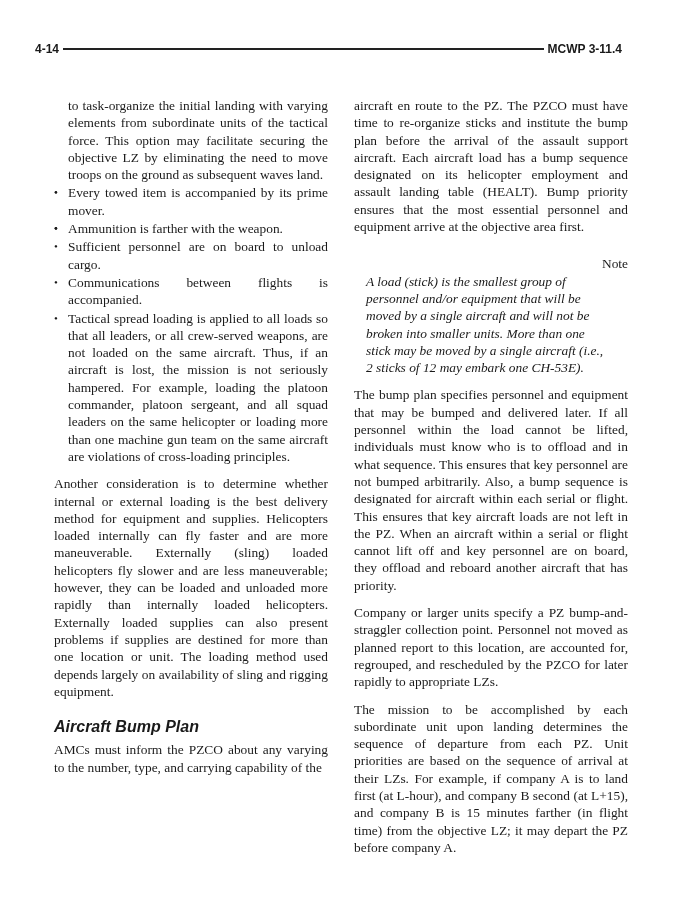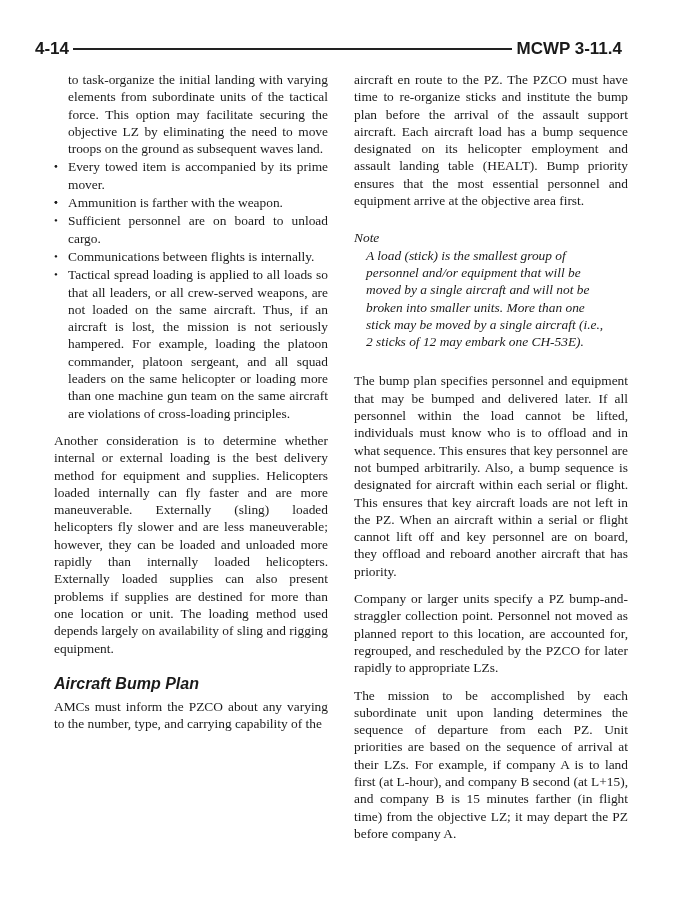--- a/index.html
+++ b/index.html
@@ -1,49 +1,49 @@
 <!DOCTYPE html>
 <html><head>
 <meta charset="utf-8">
 <style>
   html, body { margin:0; padding:0; background:#ffffff; }
   body { width:695px; height:899px; position:relative; overflow:hidden; color:#1a1a1a; }
-  .header { position:absolute; left:35px; top:42px; width:587px; height:14px; display:flex; align-items:center; font-family:"Liberation Sans", sans-serif; font-weight:bold; font-size:17px; }
+  .header { position:absolute; left:35px; top:42px; width:587px; height:14px; display:flex; align-items:center; font-family:"Liberation Sans", sans-serif; font-weight:bold; font-size:12px; }
   .header .rule { flex:1; height:1.3px; background:#222; margin:0 4px; }
-  .col { position:absolute; top:71px; width:274px; font-family:"Liberation Serif", serif; font-size:13.4px; line-height:17.3px; text-align:justify; }
+  .col { position:absolute; top:97px; width:274px; font-family:"Liberation Serif", serif; font-size:13.4px; line-height:17.3px; text-align:justify; }
   .col.left { left:54px; }
   .col.right { left:354px; }
   p { margin:0 0 10px 0; }
   .indent { padding-left:14px; }
   ul { list-style:none; margin:0; padding:0; }
   li { position:relative; padding-left:14px; margin:0 0 1px 0; }
   li .bullet { position:absolute; left:0; top:0; font-size:11px; }
   .heading { font-family:"Liberation Sans", sans-serif; font-weight:bold; font-style:italic; font-size:16px; margin:18px 0 6px 0; }
-  .note-title { text-align:left; font-style:italic; margin-top:20px; }
-  .note-body { font-style:italic; padding-left:12px; padding-right:20px; text-align:left; margin-bottom:22px; }
+  .note-title { text-align:right; margin-top:20px; }
+  .note-body { font-style:italic; padding-left:12px; padding-right:20px; text-align:left; margin-bottom:10px; }
 </style>
 </head>
 <body>
 
 <div class="header">
   <span>4-14</span>
   <span class="rule"></span>
   <span>MCWP 3-11.4</span>
 </div>
 
 <div class="col left">
   <p class="indent" style="margin-bottom:1px;">to task-organize the initial landing with varying elements from subordinate units of the tactical force. This option may facilitate securing the objective LZ by eliminating the need to move troops on the ground as subsequent waves land.</p>
   <ul>
     <li><span class="bullet">•</span></li>
     <li><span class="bullet">•</span><span>Every towed item is accompanied by its prime mover.</span></li>
     <li><span class="bullet">•</span></li>
     <li><span class="bullet">•</span></li>
     <li><span class="bullet">•</span><span>Ammunition is farther with the weapon.</span></li>
     <li><span class="bullet">•</span><span>Sufficient personnel are on board to unload cargo.</span></li>
-    <li><span class="bullet">•</span><span>Communications between flights is internally.</span></li>
+    <li><span class="bullet">•</span><span>Communications between flights is accompanied.</span></li>
     <li><span class="bullet">•</span><span>Tactical spread loading is applied to all loads so that all leaders, or all crew-served weapons, are not loaded on the same aircraft. Thus, if an aircraft is lost, the mission is not seriously hampered. For example, loading the platoon commander, platoon sergeant, and all squad leaders on the same helicopter or loading more than one machine gun team on the same aircraft are violations of cross-loading principles.</span></li>
   </ul>
   <p style="margin-top:10px;">Another consideration is to determine whether internal or external loading is the best delivery method for equipment and supplies. Helicopters loaded internally can fly faster and are more maneuverable. Externally (sling) loaded helicopters fly slower and are less maneuverable; however, they can be loaded and unloaded more rapidly than internally loaded helicopters. Externally loaded supplies can also present problems if supplies are destined for more than one location or unit. The loading method used depends largely on availability of sling and rigging equipment.</p>
   <div class="heading">Aircraft Bump Plan</div>
   <p>AMCs must inform the PZCO about any varying to the number, type, and carrying capability of the</p>
 </div>
 
 <div class="col right">
   <p>aircraft en route to the PZ. The PZCO must have time to re-organize sticks and institute the bump plan before the arrival of the assault support aircraft. Each aircraft load has a bump sequence designated on its helicopter employment and assault landing table (HEALT). Bump priority ensures that the most essential personnel and equipment arrive at the objective area first.</p>
   <div class="note-title">Note</div>

